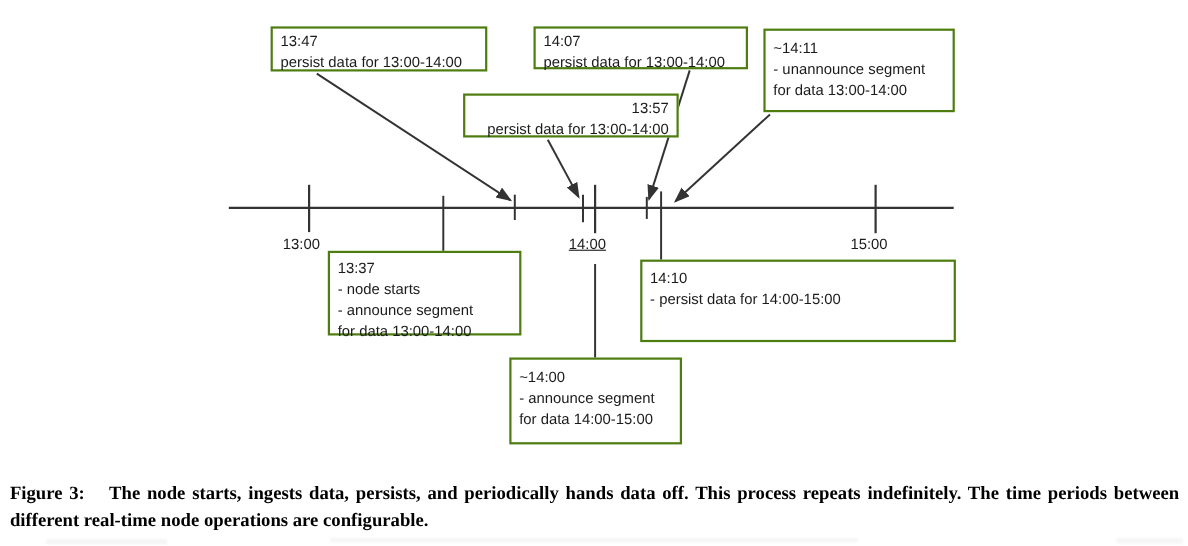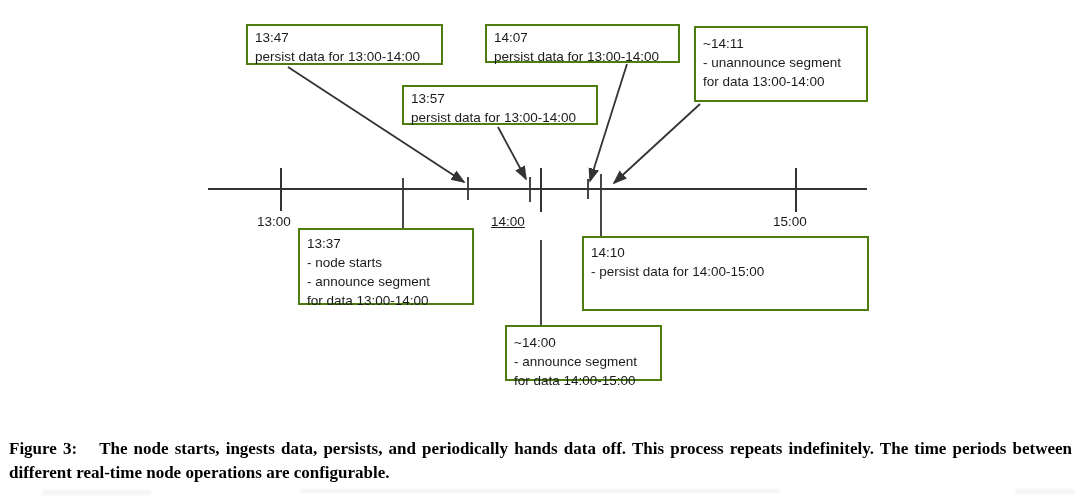--- a/index.html
+++ b/index.html
@@ -65,21 +65,21 @@
     <div class="callout" style="left:246px;top:24px;width:197px;height:41px;">
       <span class="ln">13:47</span>
       <span class="ln">persist data for 13:00-14:00</span>
     </div>
 
     <div class="callout" style="left:485px;top:24px;width:195px;height:39px;">
       <span class="ln">14:07</span>
       <span class="ln">persist data for 13:00-14:00</span>
     </div>
 
-    <div class="callout" style="left:402px;top:85px;width:196px;height:40px;">
+    <div class="callout" style="left:421px;top:85px;width:196px;height:40px;text-align:right;">
       <span class="ln">13:57</span>
       <span class="ln">persist data for 13:00-14:00</span>
     </div>
 
     <div class="callout" style="left:694px;top:26px;width:174px;height:76px;padding-top:6px;">
       <span class="ln">~14:11</span>
       <span class="ln">- unannounce segment</span>
       <span class="ln">for data 13:00-14:00</span>
     </div>
 
@@ -88,28 +88,28 @@
       <span class="ln">- node starts</span>
       <span class="ln">- announce segment</span>
       <span class="ln">for data 13:00-14:00</span>
     </div>
 
     <div class="callout" style="left:570px;top:236px;width:287px;height:75px;padding-top:5px;margin-left:12px;">
       <span class="ln">14:10</span>
       <span class="ln">- persist data for 14:00-15:00</span>
     </div>
 
-    <div class="callout" style="left:463px;top:325px;width:157px;height:56px;padding-top:6px;margin-left:42px;">
+    <div class="callout" style="left:463px;top:325px;width:157px;height:79px;padding-top:6px;">
       <span class="ln">~14:00</span>
       <span class="ln">- announce segment</span>
       <span class="ln">for data 14:00-15:00</span>
     </div>
 
     <div class="axis-label" style="left:246px;top:214px;">13:00</div>
-    <div class="axis-label" style="left:480px;top:214px;text-decoration:underline;">14:00</div>
+    <div class="axis-label" style="left:506px;top:214px;text-decoration:underline;">14:00</div>
     <div class="axis-label" style="left:762px;top:214px;">15:00</div>
   </div>
 
   <div class="caption">
     <span class="cap-label">Figure 3:</span><span>The node starts, ingests data, persists, and periodically hands data off. This process repeats indefinitely. The time periods between different real-time node operations are configurable.</span>
   </div>
 
   <div class="smudge" style="left:42px;top:490px;width:110px;height:5px;"></div>
   <div class="smudge" style="left:300px;top:489px;width:480px;height:4px;"></div>
   <div class="smudge" style="left:1015px;top:489px;width:60px;height:5px;"></div>

